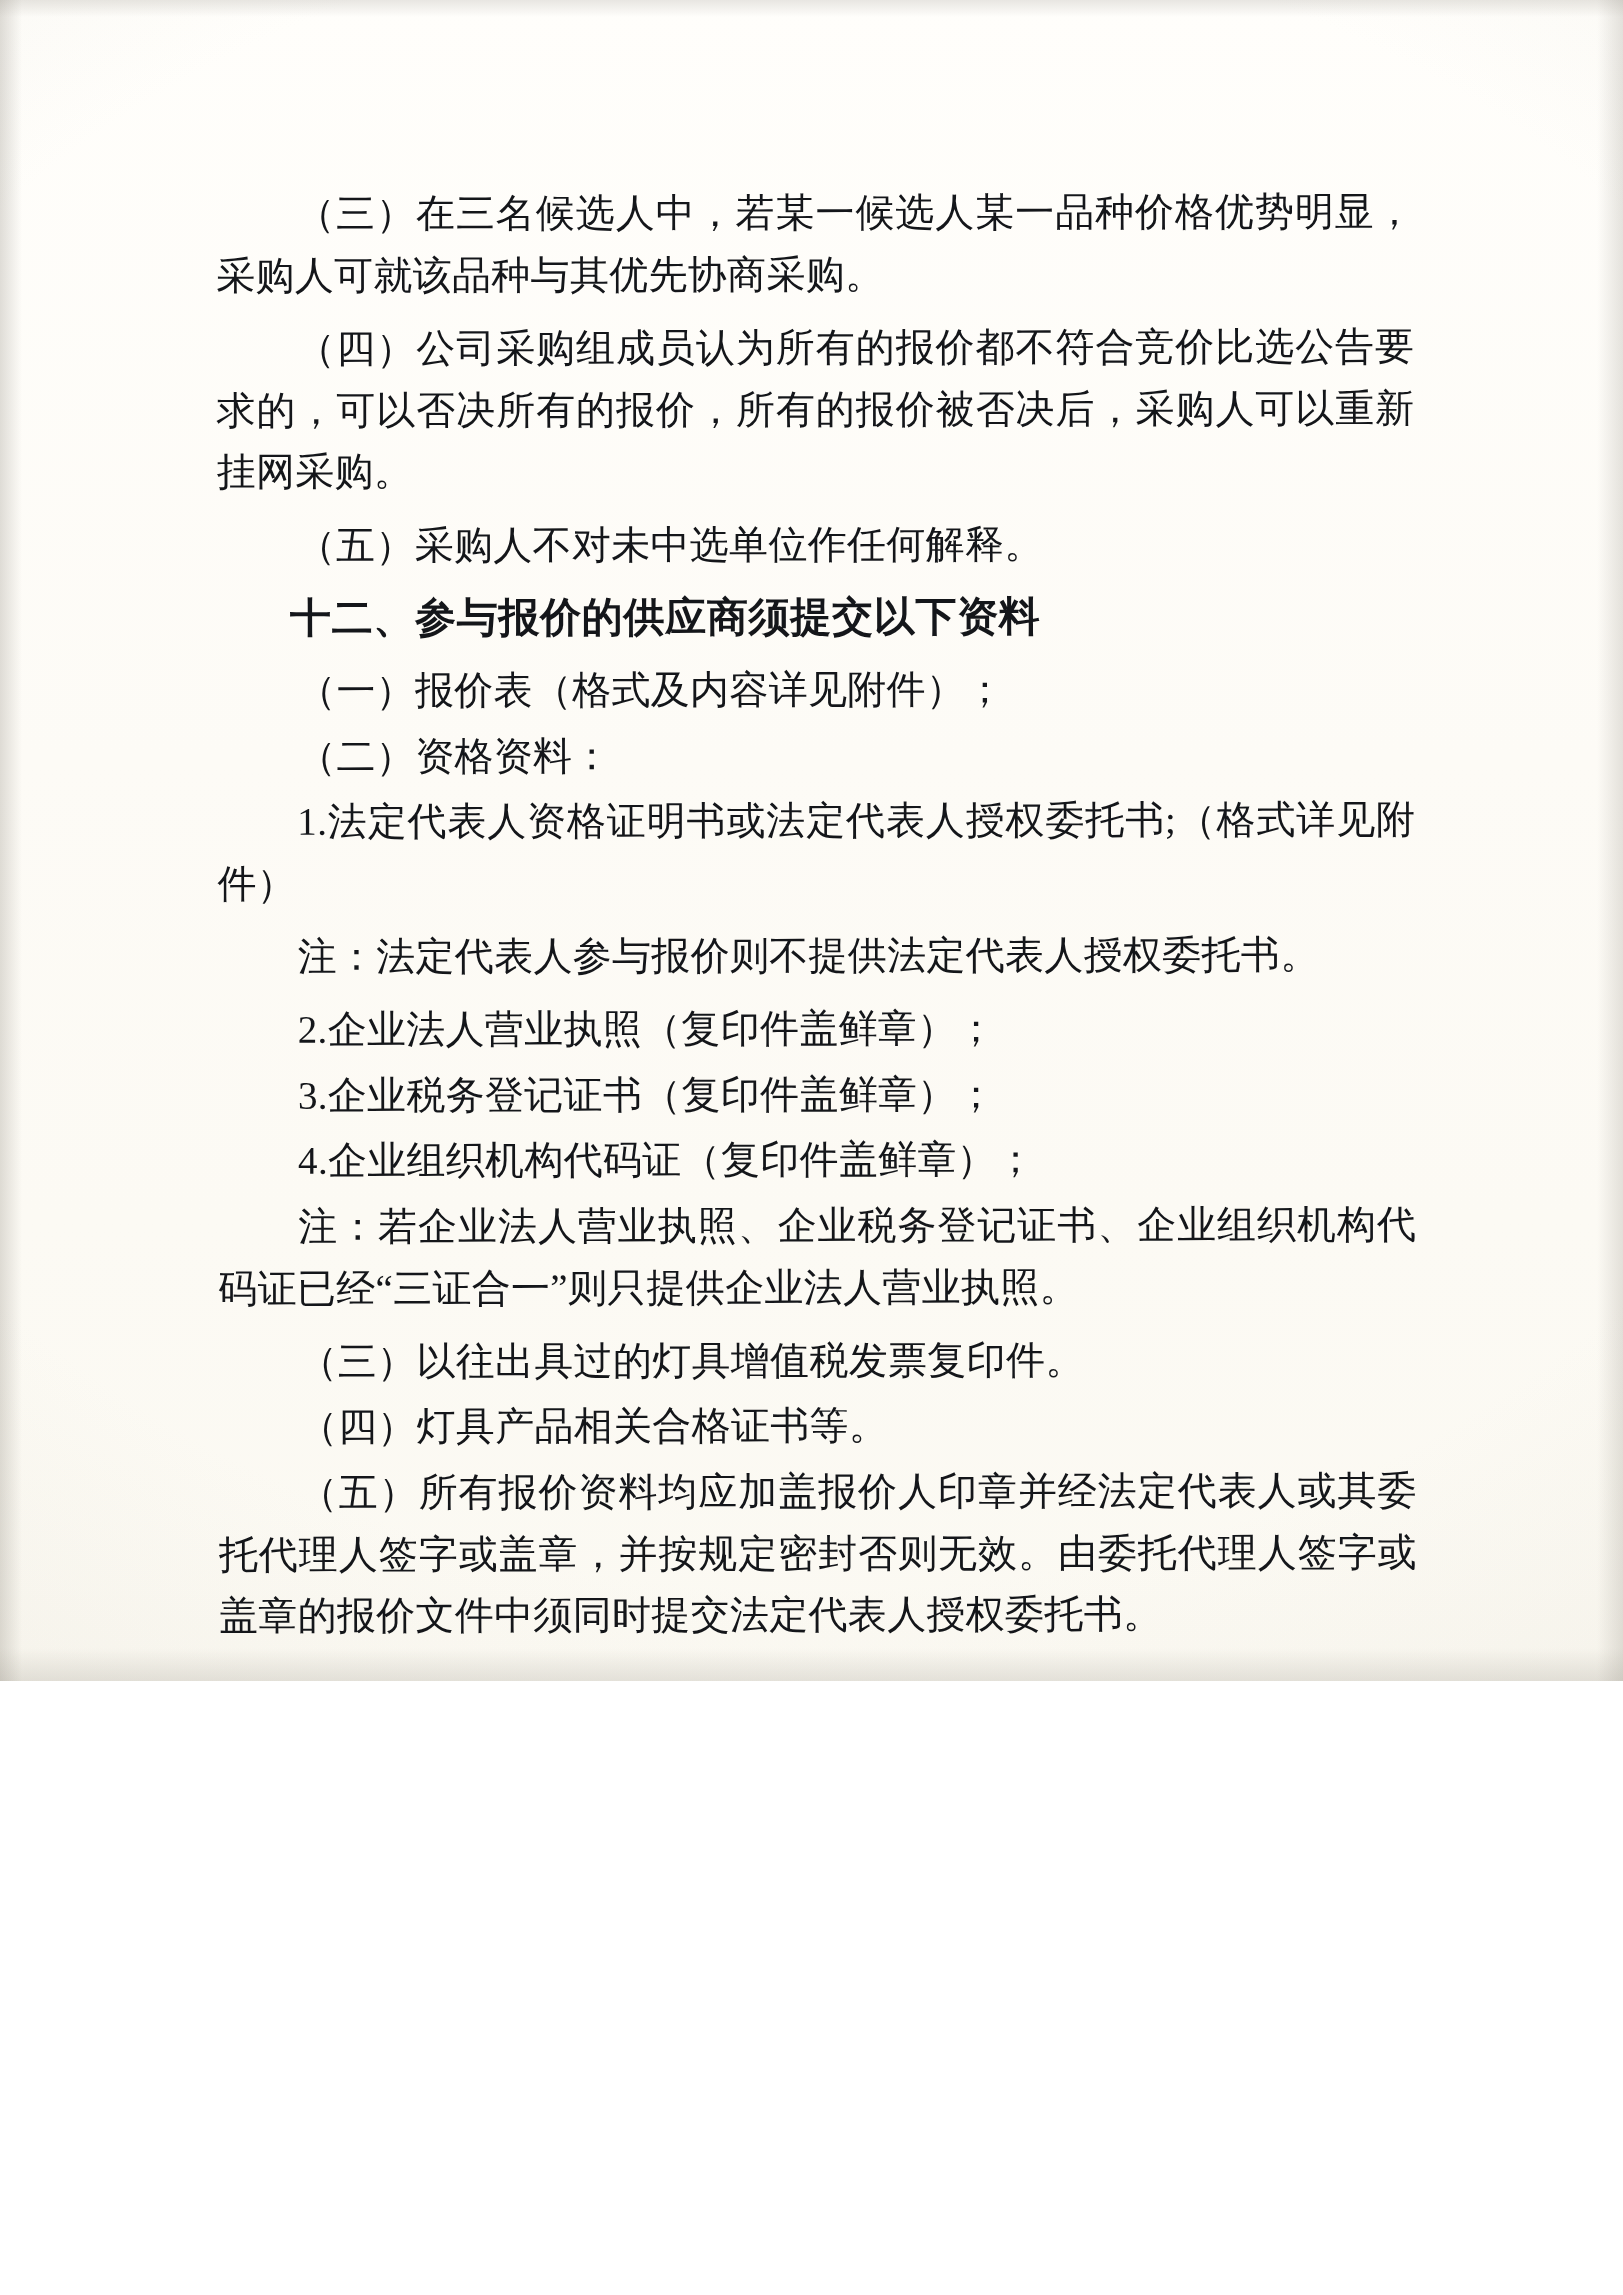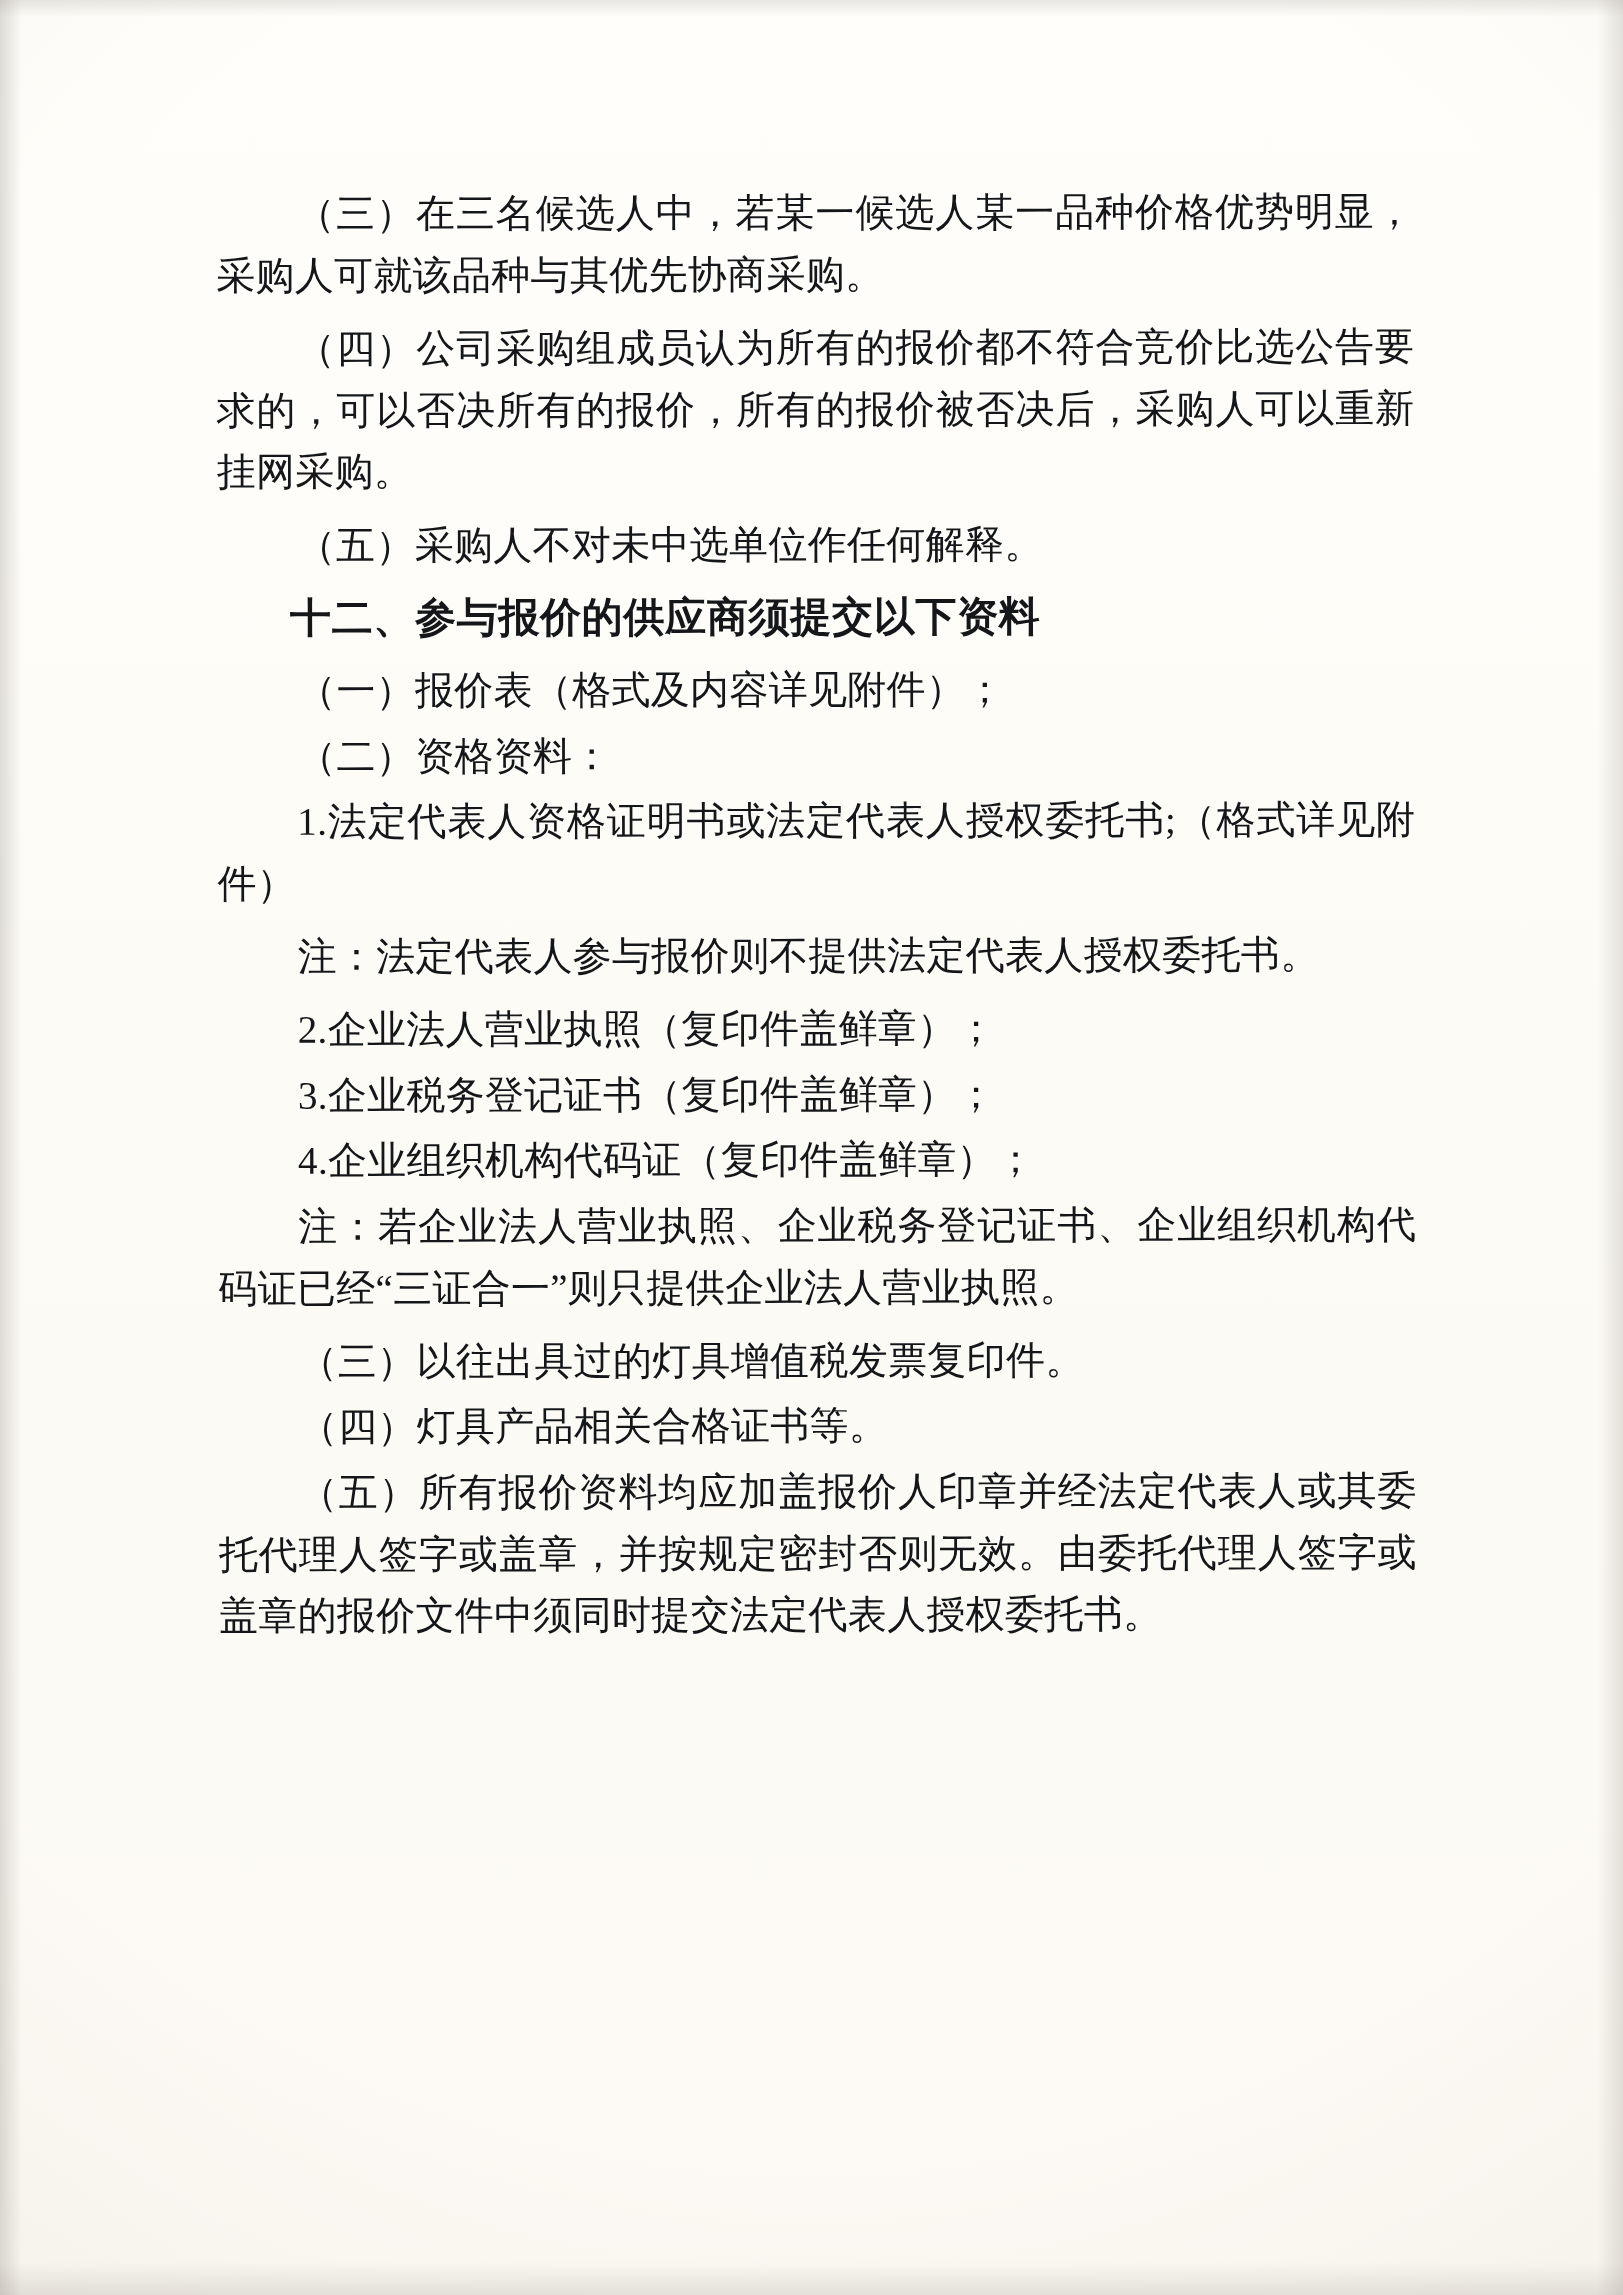--- a/index.html
+++ b/index.html
@@ -7,21 +7,21 @@
     margin: 0;
     padding: 0;
     background: #ffffff;
   }
   body {
     font-family: "Liberation Serif", "DejaVu Serif", serif;
   }
   .page {
     position: relative;
     width: 1623px;
-    height: 2295px;
+    height: 1681px;
     margin: 0 auto;
     background: #7dd3fc;
     overflow: hidden;
     box-sizing: border-box;
   }
   
   .paper-tint {
     position: absolute;
     inset: 0;
     background:

